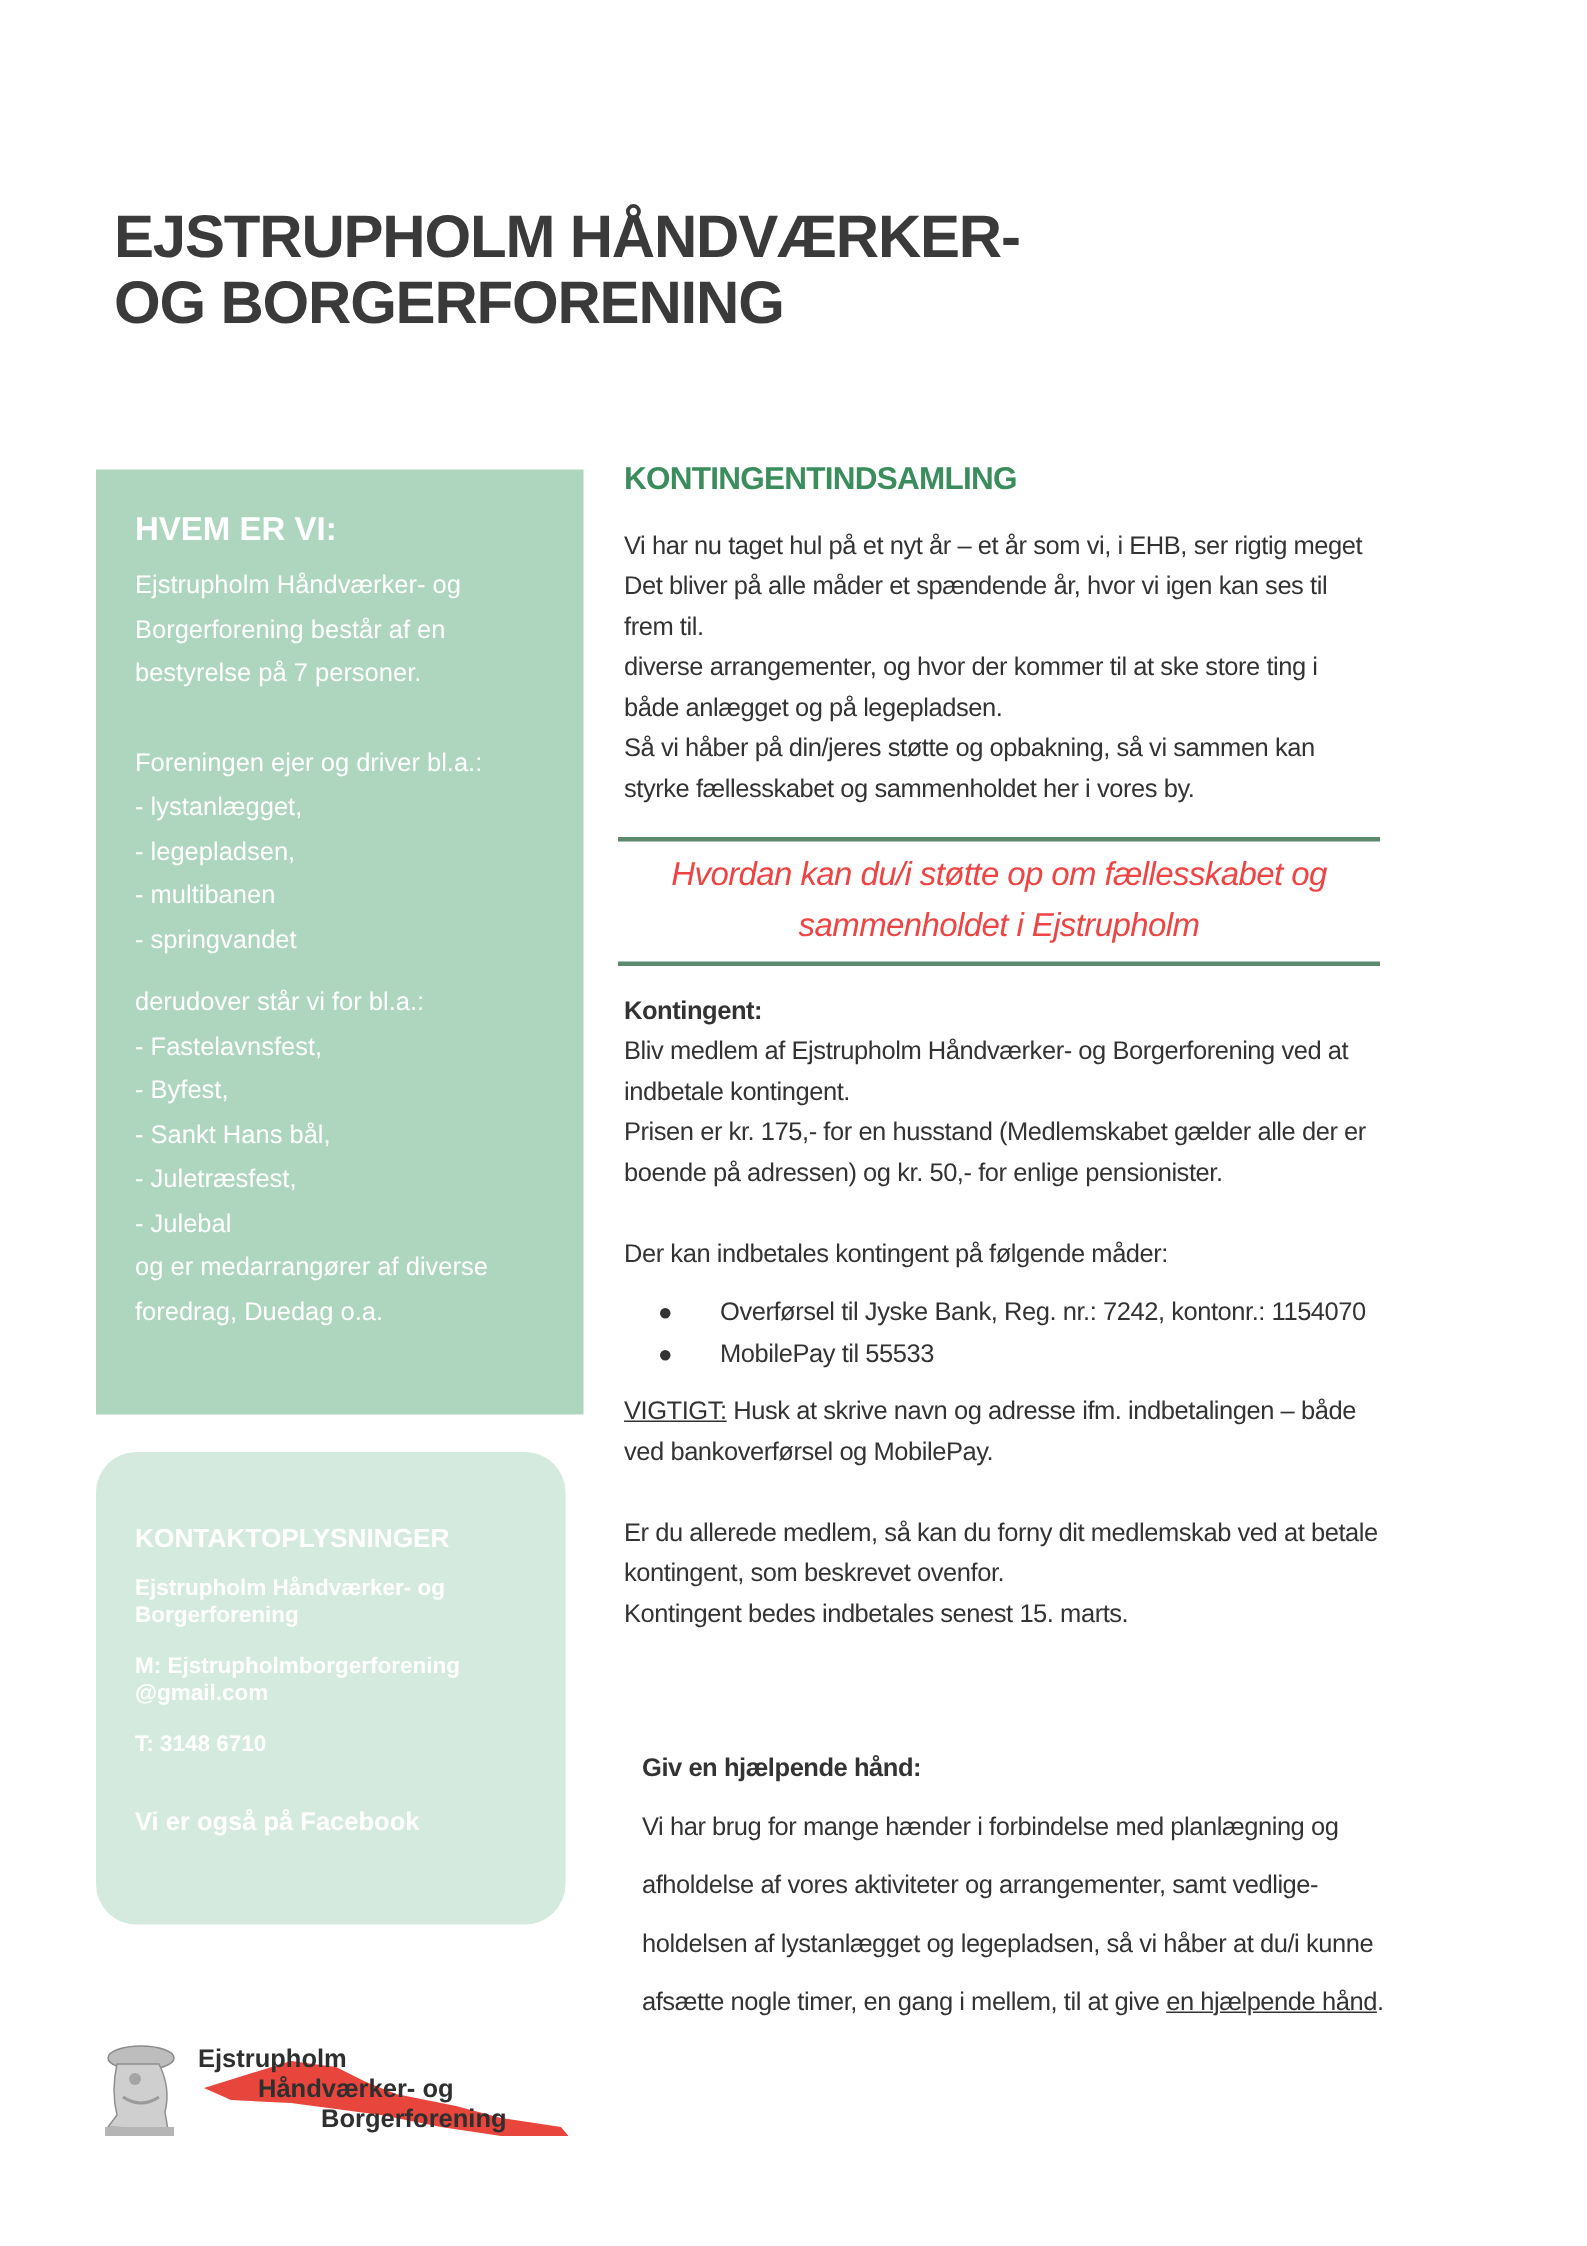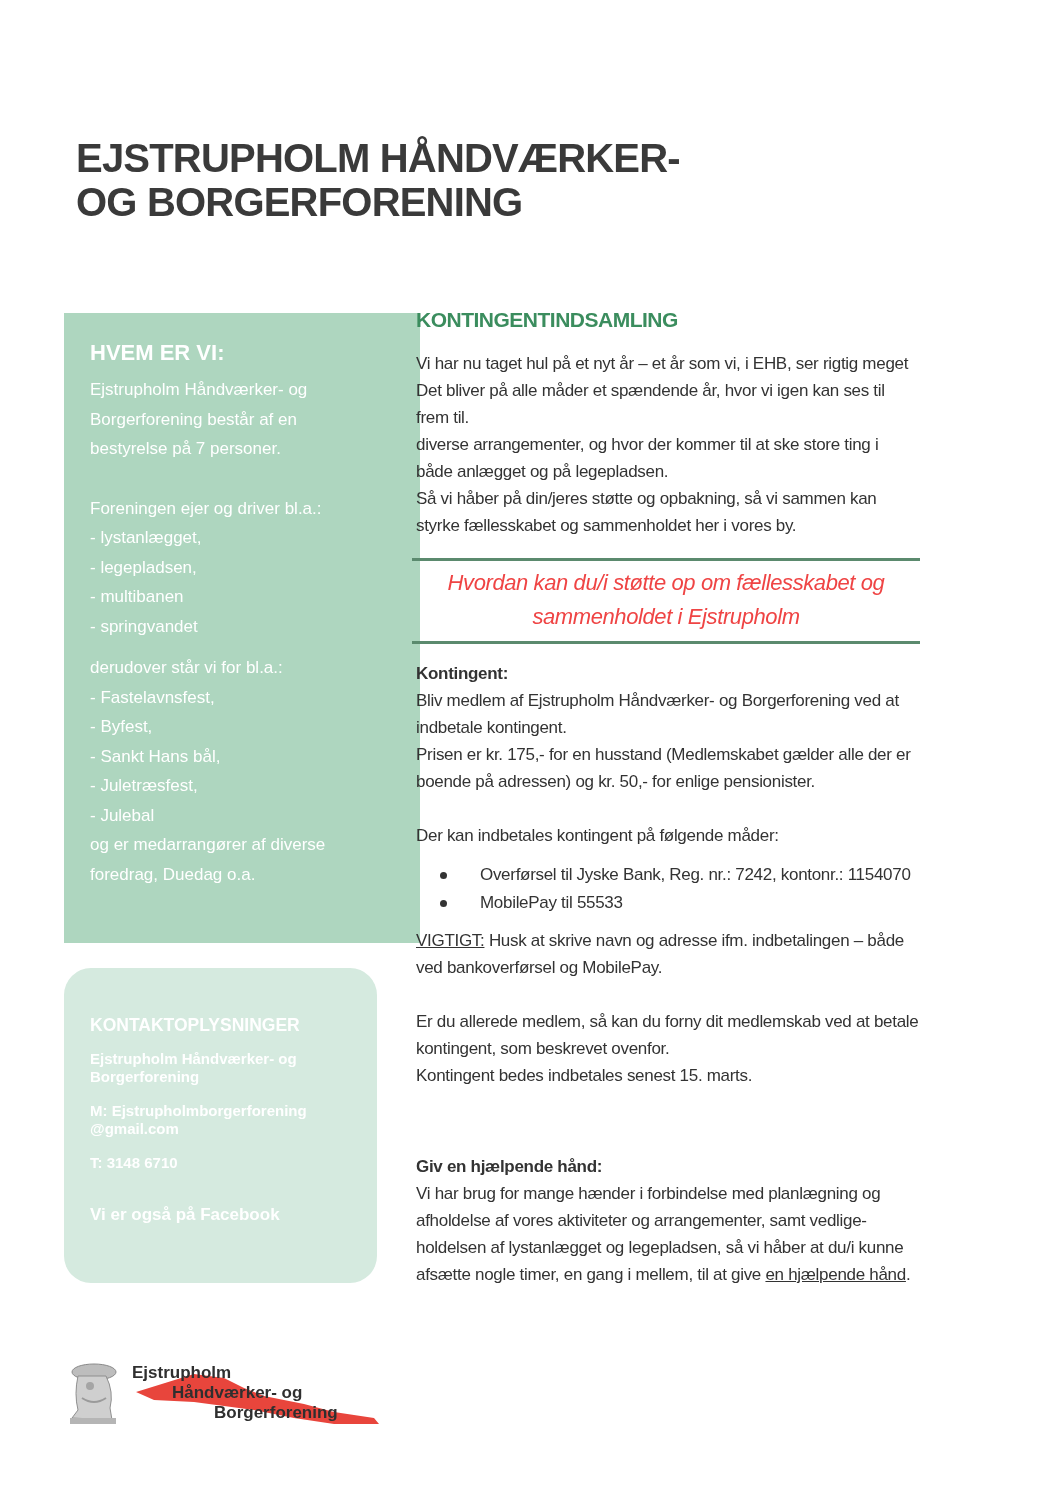--- a/index.html
+++ b/index.html
@@ -9,21 +9,21 @@
     }
     .title {
       position: absolute; left: 64px; top: 124px; margin: 12px;
       font-size: 40px; line-height: 44px; font-weight: bold; color: #3a3a3a;
       letter-spacing: -0.8px;
     }
     .title span { display: block; }
 
     
     .box-who {
-      position: absolute; left: 64px; top: 313px; width: 356px; height: 630px;
+      position: absolute; left: 64px; top: 313px; width: 325px; height: 630px;
       background: #aed6bf; color: #ffffff; box-sizing: border-box;
       padding: 26px 26px 0 26px;
     }
     .box-who h2 { margin: 0 0 8px 0; font-size: 22px; font-weight: bold; line-height: 28px; }
     .box-who p { margin: 0; font-size: 17px; line-height: 29.5px; }
     .box-who .gap { height: 30px; }
     .box-who .gap-sm { height: 12px; }
 
     .box-contact {
       position: absolute; left: 64px; top: 968px; width: 313px; height: 315px;
@@ -53,21 +53,21 @@
     .sec2 .blank { height: 27px; }
     .bullets { list-style: none; margin: 12px 0 10px 0; padding: 0; }
     .bullets li { position: relative; padding-left: 64px; font-size: 17px; line-height: 28px; letter-spacing: -0.3px; }
     .bullets li .dot {
       position: absolute; left: 24px; top: 11px; width: 7px; height: 7px;
       border-radius: 50%; background: #333;
     }
     .u { text-decoration: underline; }
 
     .sec3 { position: absolute; left: 416px; top: 1153px; width: 590px; }
-    .sec3 p { margin: 0; font-size: 17px; line-height: 27px; letter-spacing: -0.3px; }
+    .sec3 p { margin: 12px; font-size: 17px; line-height: 27px; letter-spacing: -0.3px; }
     .sec3 .bold { font-weight: bold; }
 
     
     .logo { position: absolute; left: 64px; top: 1358px; width: 320px; height: 80px; }
     .logo .statue { position: absolute; left: 0; top: 0; width: 60px; height: 68px; }
     .logo .swoosh { position: absolute; left: 70px; top: 8px; width: 250px; height: 66px; }
     .logo .lt { position: absolute; font-weight: bold; font-size: 17px; line-height: 18px; color: #2f2f2f; }
     .logo .l1 { left: 68px; top: 6px; }
     .logo .l2 { left: 108px; top: 26px; }
     .logo .l3 { left: 150px; top: 46px; }

